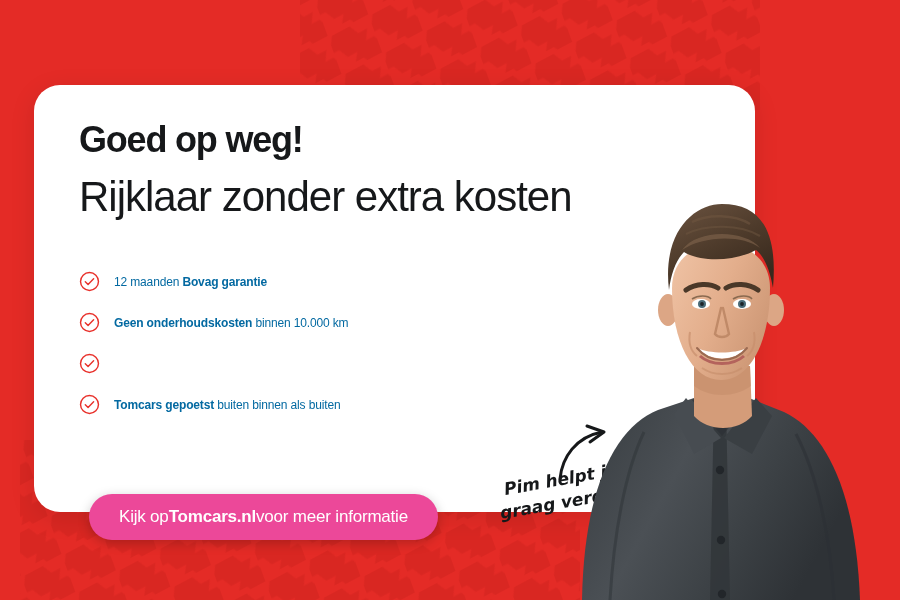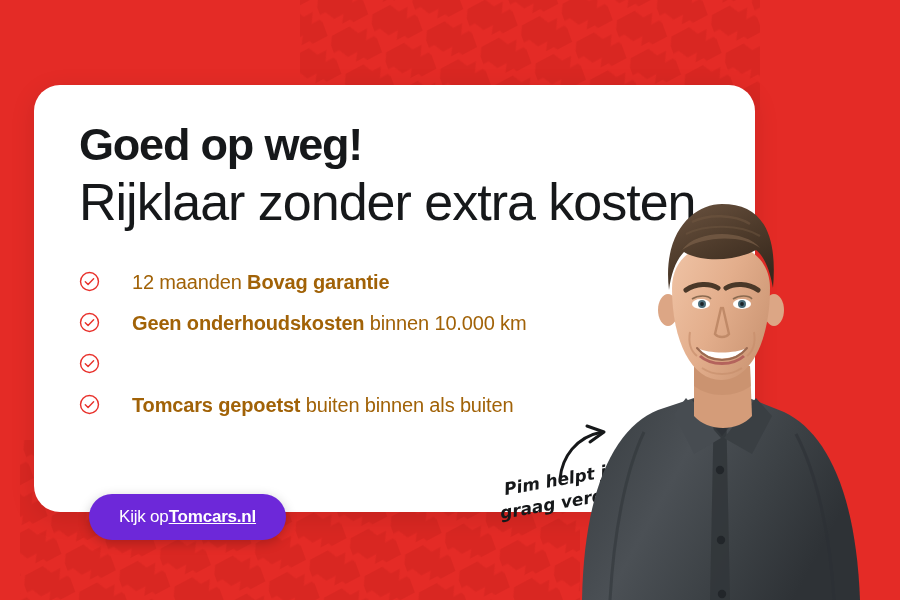--- a/index.html
+++ b/index.html
@@ -21,46 +21,46 @@
   
   #card {
     position:absolute; left:34px; top:85px;
     width:721px; height:427px;
     background:#fff; border-radius:26px;
     box-shadow:0 6px 26px rgba(0,0,0,.10);
   }
 
   #headline {
     position:absolute; left:45px; top:37px;
-    font-size:45px; font-weight:700; letter-spacing:-1.2px;
+    font-size:36px; font-weight:700; letter-spacing:-1.2px;
     color:#16181A; line-height:1;
   }
   #subheadline {
     position:absolute; left:45px; top:88px;
-    font-size:52px; font-weight:400; letter-spacing:-1px;
+    font-size:42px; font-weight:400; letter-spacing:-1px;
     color:#16181A; line-height:1.12;
     white-space:nowrap;
   }
 
   
   #features {
     position:absolute; left:45px; top:176px;
     width:560px; list-style:none;
   }
   .feature {
     display:flex; align-items:center;
     height:41px; margin-bottom:0;
   }
   .check-icon {
     flex:0 0 auto; width:21px; height:21px; margin-right:14px;
     display:block;
   }
   .feature-text {
-    font-size:20px; color:#a16207; letter-spacing:-0.15px;
-    white-space:nowrap; line-height:1;margin-left:18px;
+    font-size:12px; color:#0369a1; letter-spacing:-0.15px;
+    white-space:nowrap; line-height:1;
   }
   .feature-text b { font-weight:700; }
 
   
   #handwriting {
     position:absolute; left:468px; top:338px;
     width:130px; height:120px; pointer-events:none;
   }
   .hw-line {
     position:absolute;
@@ -69,28 +69,28 @@
     color:#16181A; white-space:nowrap;
     transform-origin:left bottom;
   }
   #hw1 { left:4px;  top:56px; transform:rotate(-10deg); }
   #hw2 { left:0px;  top:80px; transform:rotate(-10deg); }
 
   
   #cta {
     position:absolute; left:89px; top:494px;
     height:46px; padding:0 30px;
-    background:#6d28d9; color:#fff;
+    background:#ec4899; color:#fff;
     border-radius:23px;
     display:flex; align-items:center;
     font-size:17px; letter-spacing:-0.2px;
     border:none; cursor:pointer;
     box-shadow:0 3px 12px rgba(0,0,0,.22);
   }
-  #cta b { font-weight:700;text-decoration:underline; }
+  #cta b { font-weight:700; }
 
   
   #person {
     position:absolute; right:36px; bottom:0;
     width:290px; height:430px;
     pointer-events:none;
   }
 </style>
 </head>
 <body>
@@ -159,20 +159,21 @@
       <path d="M33 3 L50 9 L36 19" fill="none" stroke="#16181A" stroke-width="3" stroke-linecap="round" stroke-linejoin="round"></path>
     </svg>
     <span class="hw-line" id="hw1">Pim helpt je</span>
     <span class="hw-line" id="hw2">graag verder!</span>
   </div>
 </div>
 
 <button id="cta">
     <span>Kijk op </span>
     <b>Tomcars.nl</b>
+    <span> voor meer informatie</span>
   </button>
 
 <svg id="person" viewBox="0 0 290 430" aria-hidden="true">
   <defs>
     <linearGradient id="shirtG" x1="0" y1="0" x2="1" y2="0.4">
       <stop offset="0" stop-color="#373C40"></stop>
       <stop offset=".42" stop-color="#4B5055"></stop>
       <stop offset=".72" stop-color="#3C4145"></stop>
       <stop offset="1" stop-color="#2E3236"></stop>
     </linearGradient>

